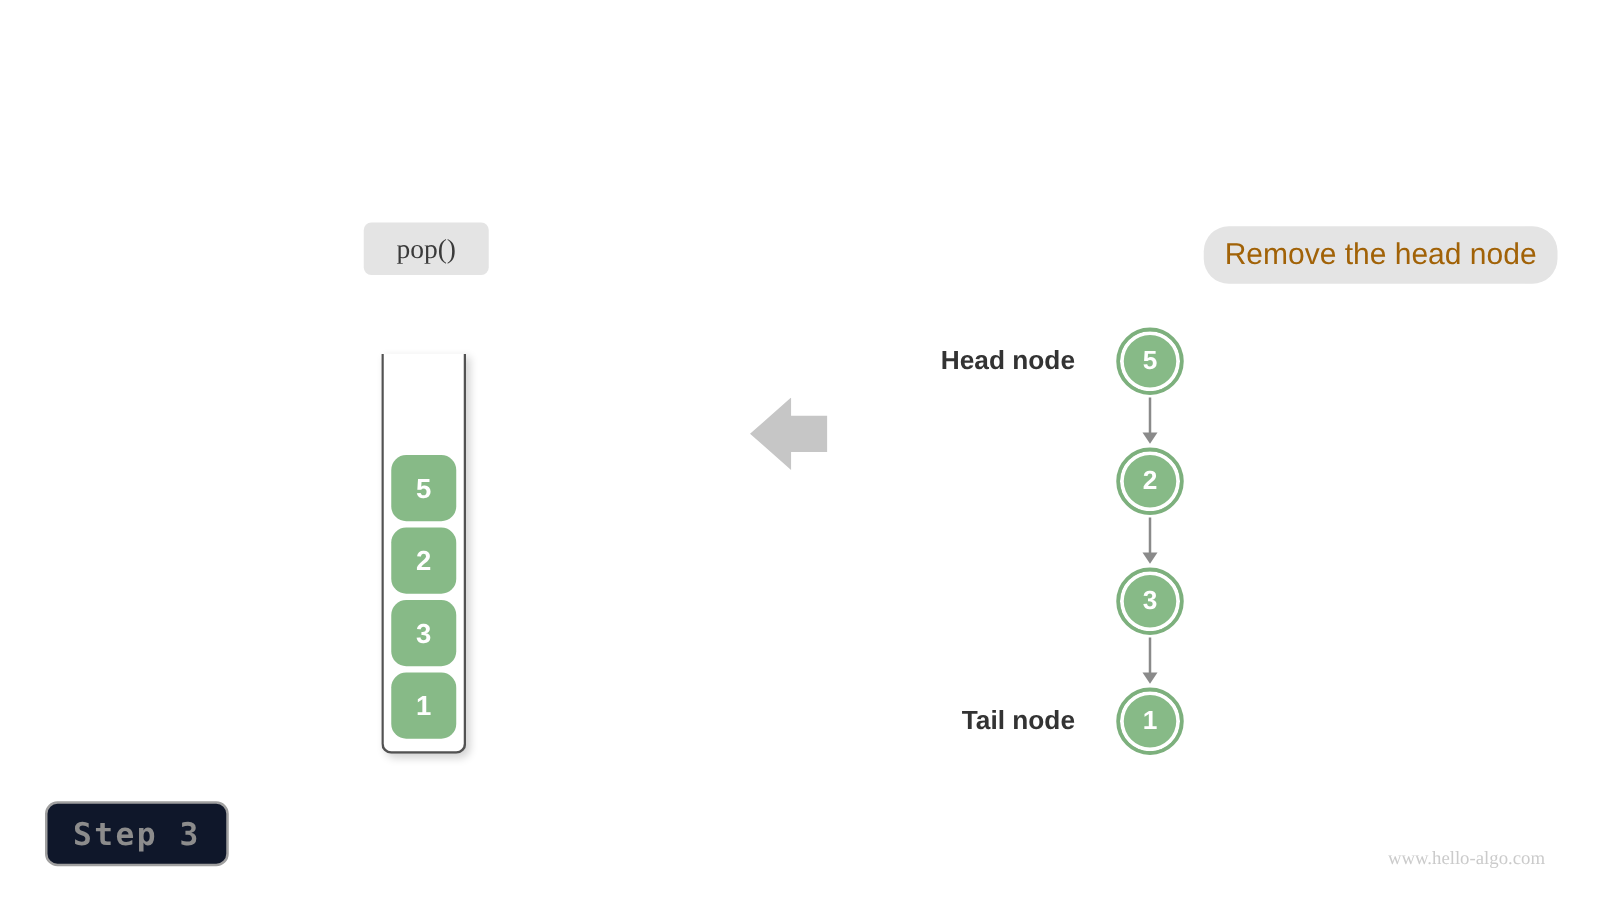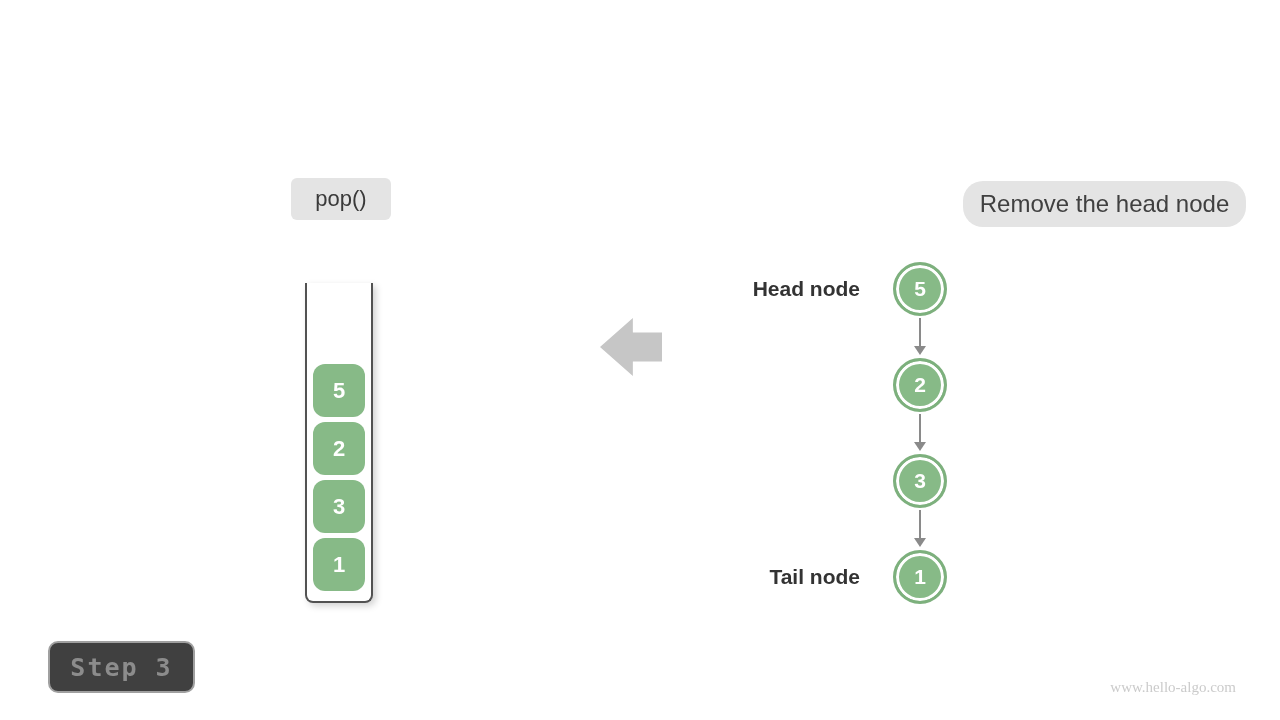--- a/index.html
+++ b/index.html
@@ -13,33 +13,33 @@
   }
 
   
   .badge-pop {
     position: absolute;
     left: 291px; top: 178px;
     width: 100px; height: 42px;
     background: var(--badge-bg, #e4e4e4);
     border-radius: 6px;
     display: flex; align-items: center; justify-content: center;
-    font-family: Liberation Sans, sans-serif;
+    font-family: Liberation Serif, serif;
     font-size: 22px;
     color: #3a3a3a;
   }
   .badge-remove {
     position: absolute;
     left: 963px; top: 181px;
     width: 283px; height: 46px;
     background: var(--badge-bg, #e4e4e4);
     border-radius: 20px;
     display: flex; align-items: center; justify-content: center;
     font-size: 24px;
-    color: #404040;
+    color: #a16207;
   }
 
   
   .stack {
     position: absolute;
     left: 305px; top: 283px;
     width: 64px; height: 318px;
     background: #ffffff;
     border: 2px solid #525252;
     border-top: none;
@@ -135,23 +135,23 @@
     font-weight: bold;
     color: var(--text-dark, #333333);
     line-height: 26px;
   }
   .head { top: 276px; }
   .tail { top: 564px; }
 
   
   .step-badge {
     position: absolute;
-    left: 48px; top: 641px;
+    left: 36px; top: 641px;
     width: 143px; height: 48px;
-    background: #404040;
+    background: #0f172a;
     border: 2px solid #a0a0a0;
     border-radius: 10px;
     display: flex; align-items: center; justify-content: center;
     font-family: "DejaVu Sans Mono", monospace;
     font-size: 25px;
     font-weight: bold;
     letter-spacing: 2px;
     color: #8c8c8c;
   }
 

